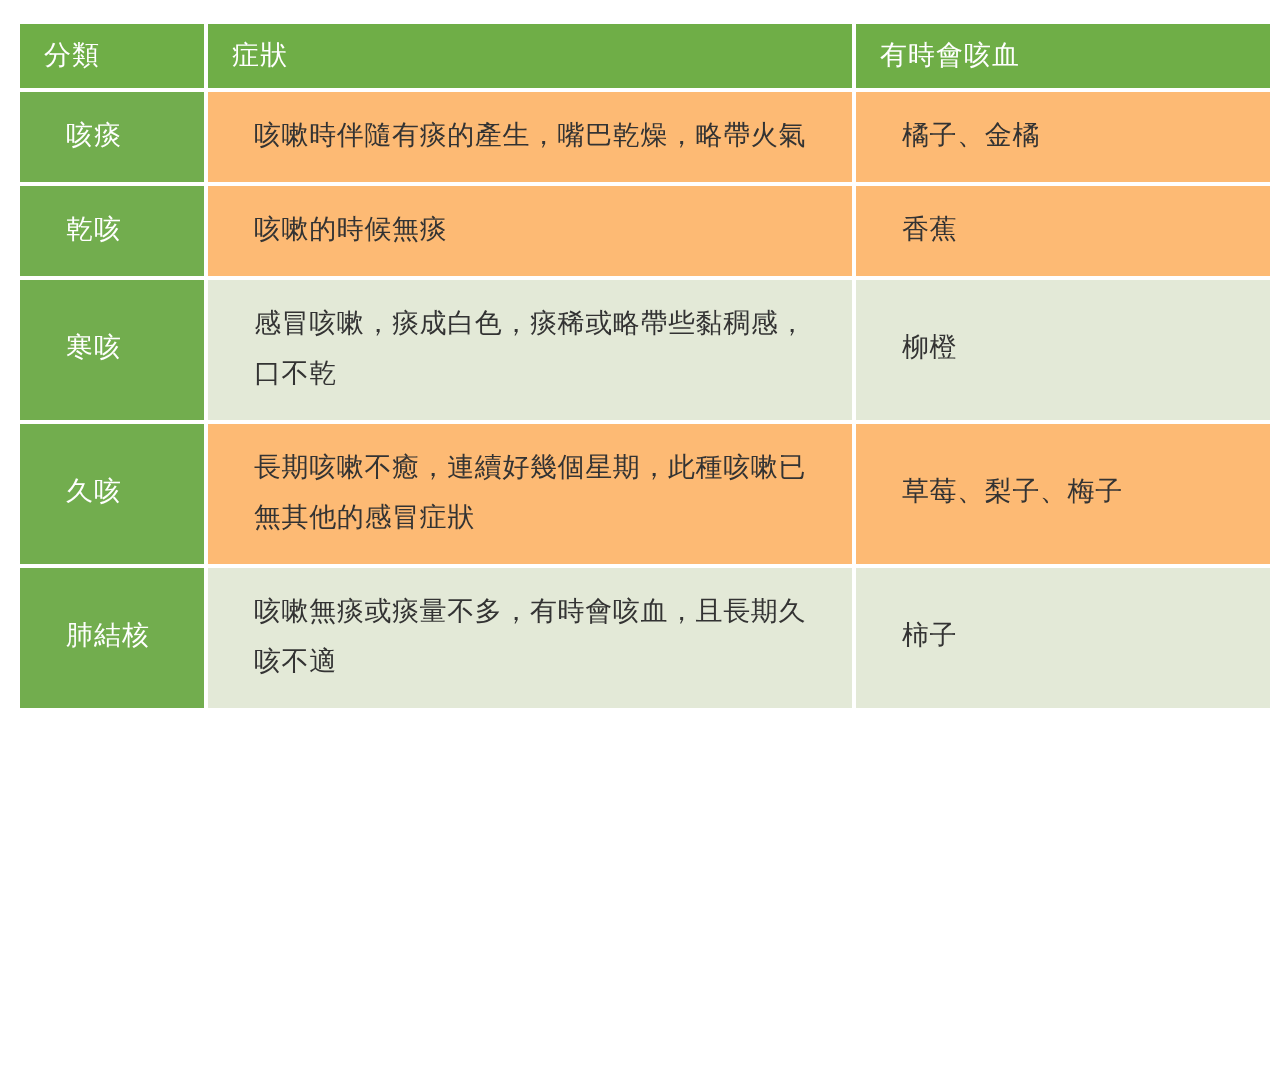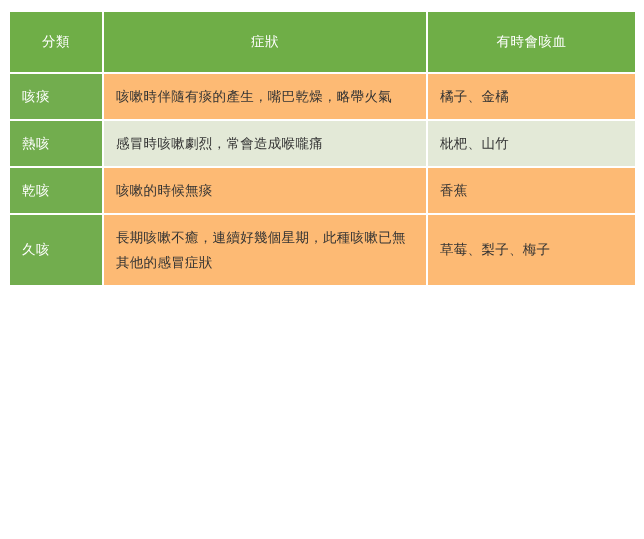--- a/index.html
+++ b/index.html
@@ -29,31 +29,31 @@
   }
   table.fruit-table col.c-cat   { width: 92px; }
   table.fruit-table col.c-sym   { width: 322px; }
   table.fruit-table col.c-fruit { width: 207px; }
 
   thead th {
     background: #6fae47;
     color: #ffffff;
     font-size: 13.5px;
     font-weight: normal;
-    text-align: center;
+    text-align: left;
     vertical-align: middle;
-    height: 60px;
+    height: 32px;
     padding: 0 12px;
     letter-spacing: 0.5px;
   }
   tbody td {
     font-size: 13.5px;
     color: #333333;
     vertical-align: middle;
-    padding: 10px 12px;
+    padding: 10px 23px;
     line-height: 1.85;
     letter-spacing: 0.3px;
   }
   tbody td.cat-cell {
     background: #72ad4e;
     color: #ffffff;
     letter-spacing: 0.5px;
     white-space: nowrap;
   }
   tbody tr.row-odd td.body-cell {
@@ -82,30 +82,35 @@
         <th>症狀</th>
         <th>有時會咳血</th>
       </tr>
     </thead>
     <tbody id="table-body">
         <tr class="row-odd">
           <td class="cat-cell">咳痰</td>
           <td class="body-cell symptom-cell">咳嗽時伴隨有痰的產生，嘴巴乾燥，略帶火氣</td>
           <td class="body-cell fruit-cell">橘子、金橘</td>
         </tr>
-        <tr class="row-even">
-          <td class="cat-cell">熱咳</td>
-          <td class="body-cell symptom-cell">感冒時咳嗽劇烈，常會造成喉嚨痛</td>
-          <td class="body-cell fruit-cell">枇杷、山竹</td>
-        </tr>
         <tr class="row-odd">
           <td class="cat-cell">乾咳</td>
           <td class="body-cell symptom-cell">咳嗽的時候無痰</td>
           <td class="body-cell fruit-cell">香蕉</td>
+        </tr>
+        <tr class="row-even">
+          <td class="cat-cell">寒咳</td>
+          <td class="body-cell symptom-cell">感冒咳嗽，痰成白色，痰稀或略帶些黏稠感，口不乾</td>
+          <td class="body-cell fruit-cell">柳橙</td>
         </tr>
         <tr class="row-odd">
           <td class="cat-cell">久咳</td>
           <td class="body-cell symptom-cell">長期咳嗽不癒，連續好幾個星期，此種咳嗽已無其他的感冒症狀</td>
           <td class="body-cell fruit-cell">草莓、梨子、梅子</td>
         </tr>
+        <tr class="row-even">
+          <td class="cat-cell">肺結核</td>
+          <td class="body-cell symptom-cell">咳嗽無痰或痰量不多，有時會咳血，且長期久咳不適</td>
+          <td class="body-cell fruit-cell">柿子</td>
+        </tr>
       </tbody>
   </table>
 </div>
 
 </body></html>

